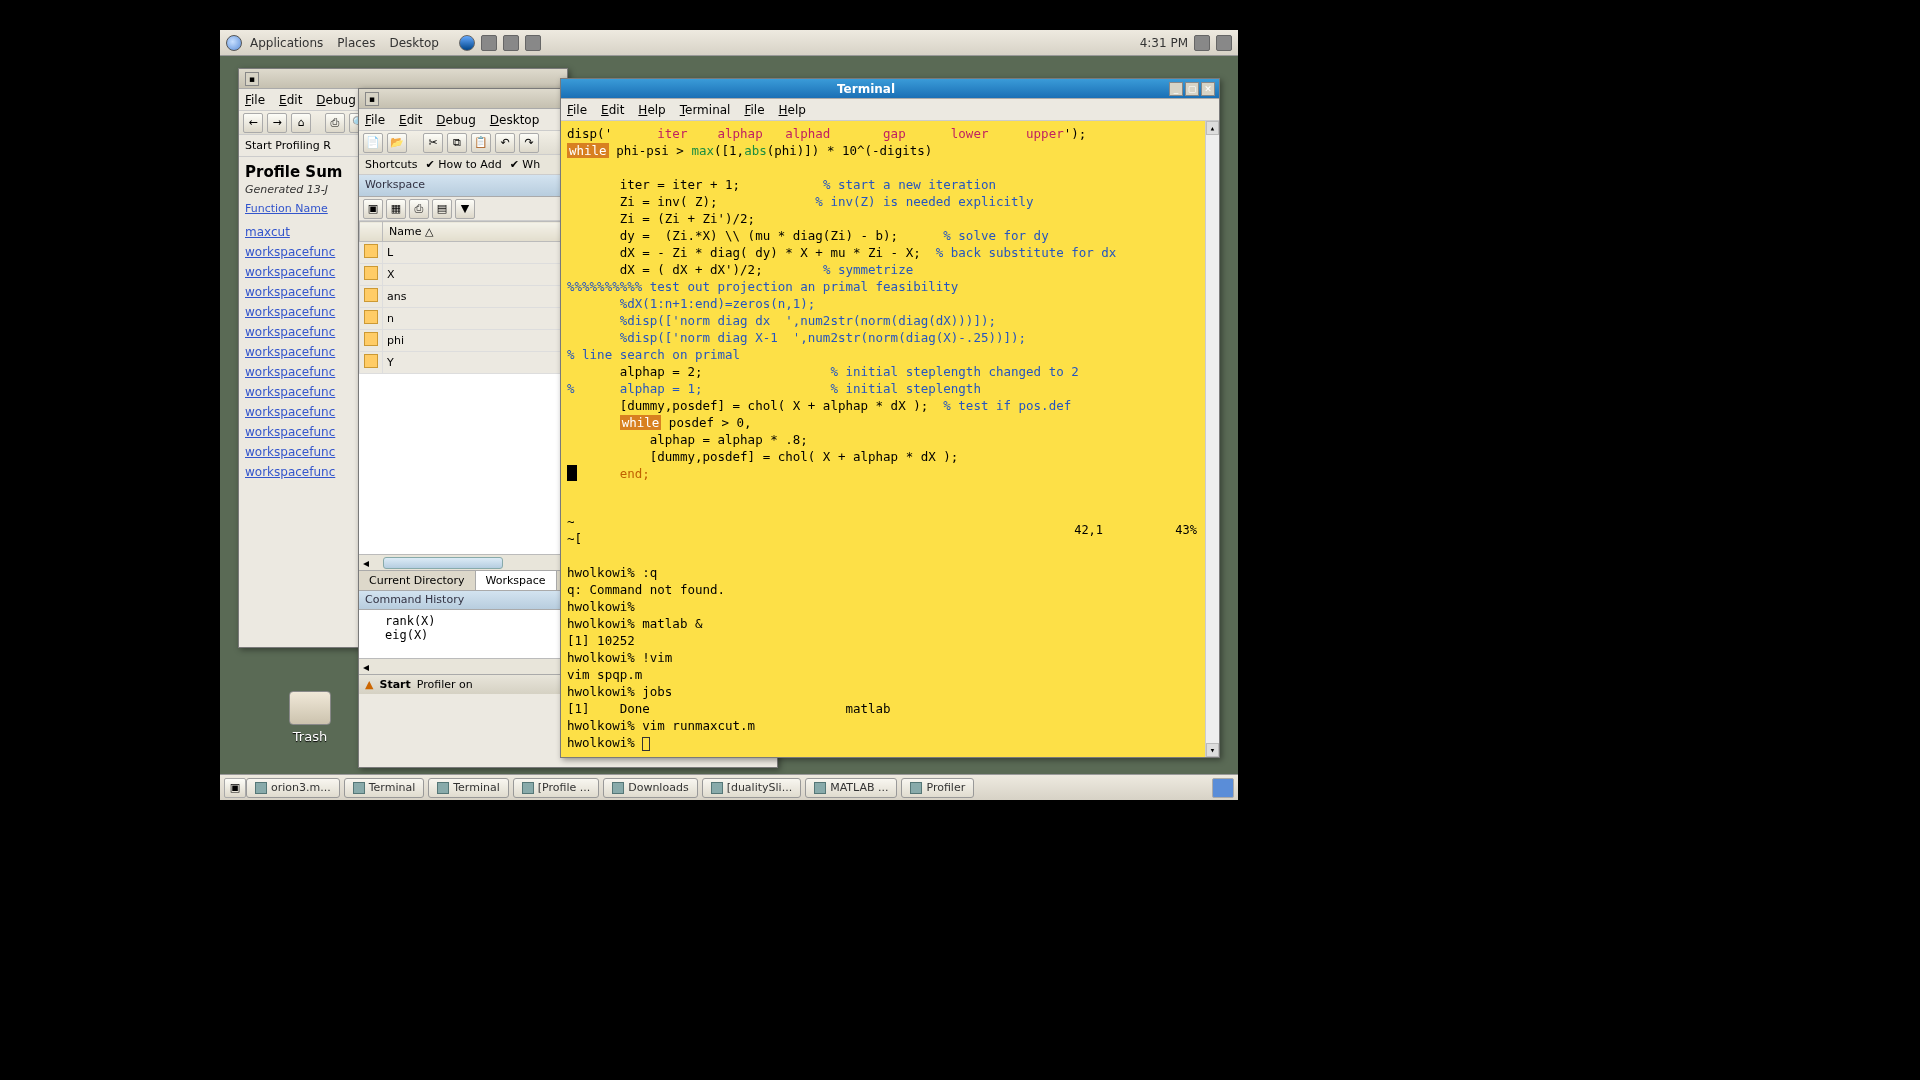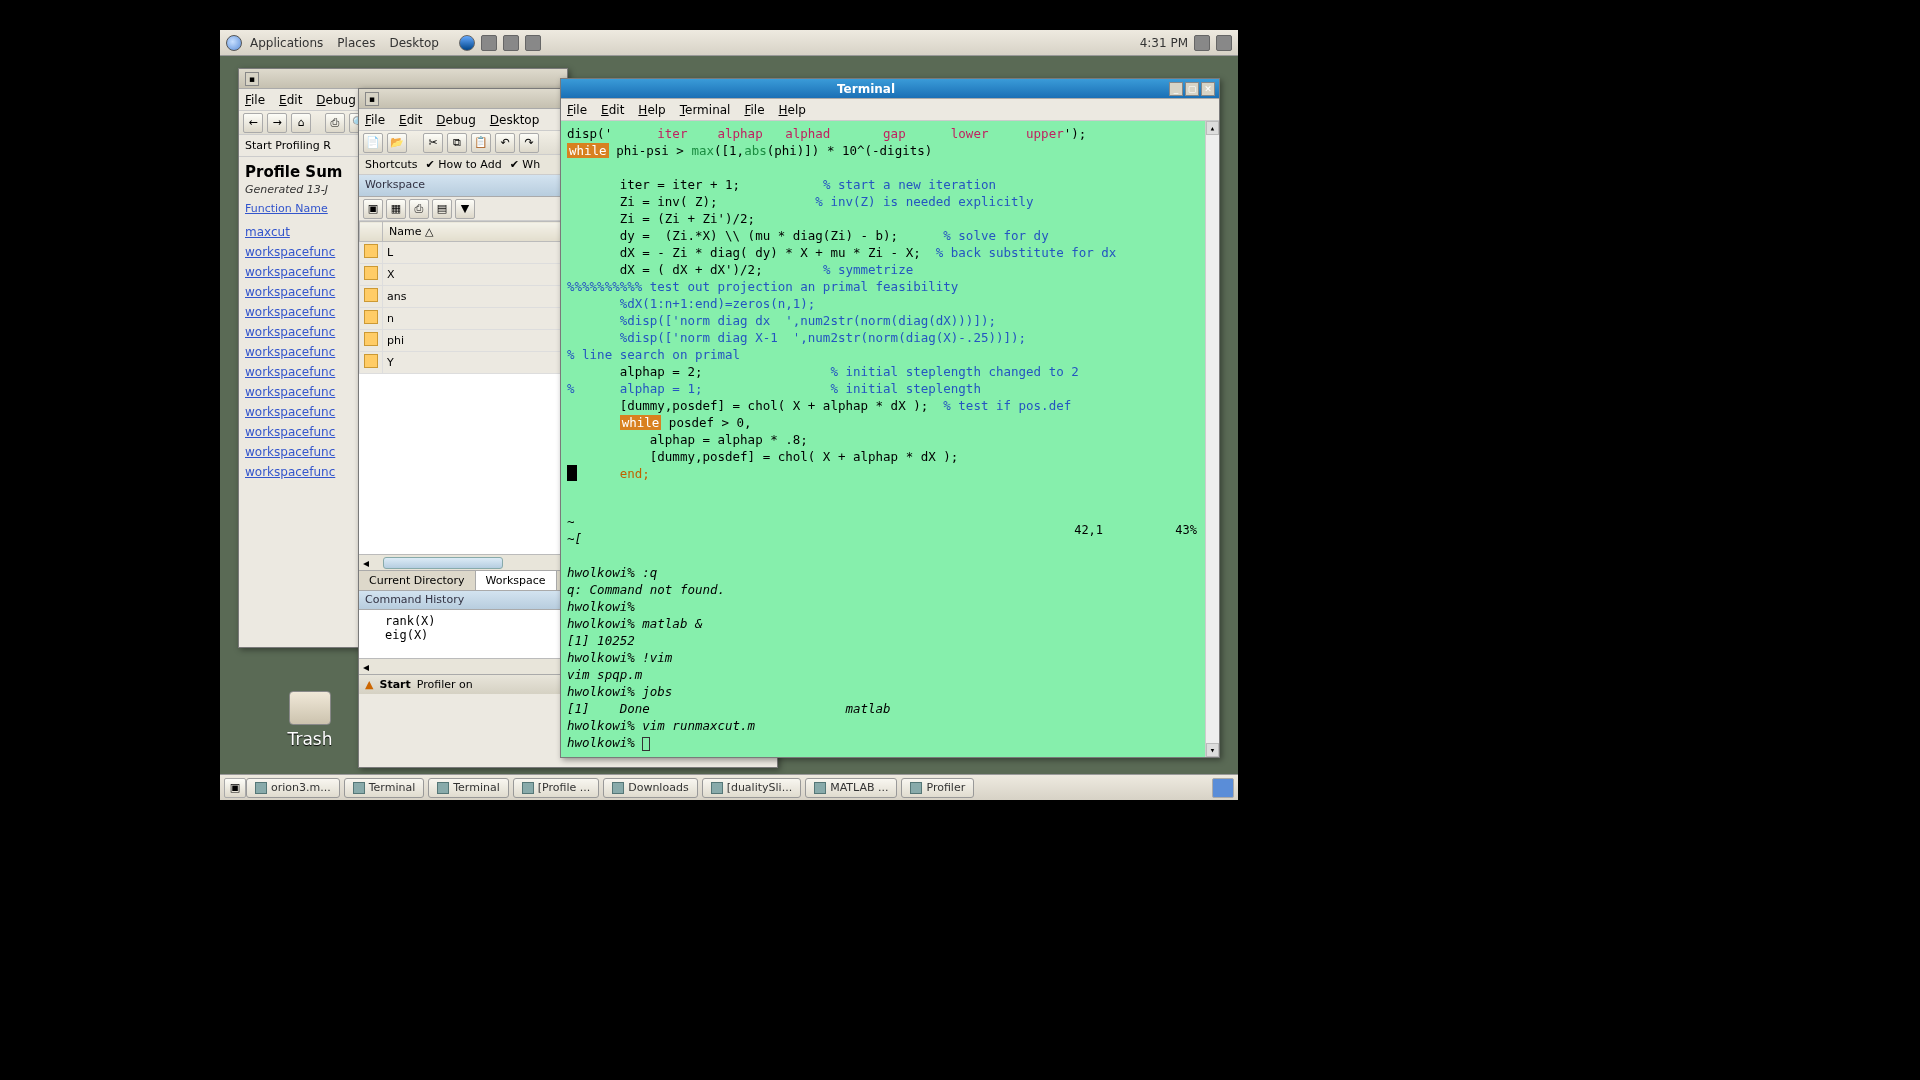--- a/index.html
+++ b/index.html
@@ -33,21 +33,21 @@
 .top-panel .tray-icon { width: 16px; height: 16px; margin-left: 6px; background:#888; border:1px solid #666; border-radius:2px; }
 .foot-icon { width:16px; height:16px; background: radial-gradient(circle at 40% 40%, #c8e0ff, #5a8dd8); border-radius:50%; border:1px solid #555; margin-right:8px; }
 
 
 .desktop-bg {
   position:absolute; left:0; top:26px; width:1018px; height:720px;
   background:#5a6a55;
 }
 .trash-icon { position:absolute; left:60px; top:635px; width:60px; text-align:center; }
 .trash-icon .folder { width:42px; height:34px; background:linear-gradient(#f0e8d8,#ccc3ae); border:1px solid #888; border-radius:4px; margin:0 auto; }
-.trash-icon .lbl { color:#fff; font-size:17px; margin-top:4px; text-shadow:0 1px 1px #000; }
+.trash-icon .lbl { color:#fff; font-size:13px; margin-top:4px; text-shadow:0 1px 1px #000; }
 
 
 .taskbar {
   position:absolute; left:0; bottom:0; width:1018px; height:26px;
   background:linear-gradient(#eeeae0,#d7d2c6);
   border-top:1px solid #999;
   display:flex; align-items:center; padding:0 4px;
 }
 .task-btn {
   height:20px; padding:0 8px; margin-right:4px;
@@ -117,36 +117,36 @@
 .matlab .ch-hdr { height:20px; background:linear-gradient(#d3e3f0,#b8cdde); font-size:11px; padding:2px 6px; border-top:1px solid #aaa; border-bottom:1px solid #aaa; color:#334; }
 .matlab .ch-body { background:#fff; font-family:monospace; font-size:12px; padding:4px 6px; height:48px; }
 .matlab .status { height:20px; background:linear-gradient(#e8e5da,#d5d1c3); border-top:1px solid #aaa; font-size:11px; padding:2px 6px; display:flex; align-items:center; gap:6px; }
 .matlab .scroll-stub { height:180px; background:#fff; }
 .matlab .hsb { height:16px; background:#e8e5da; border-top:1px solid #bbb; display:flex; align-items:center; }
 .matlab .hsb .thumb { width:120px; height:12px; background:linear-gradient(#dcebf6,#b5cde0); border:1px solid #8aa; border-radius:3px; margin-left:10px; }
 
 
 .terminal { left:340px; top:48px; width:660px; height:680px; }
 .terminal .term-body {
-  background:#86efac; font-family:"DejaVu Sans Mono","Liberation Mono",monospace;
+  background:#fde047; font-family:"DejaVu Sans Mono","Liberation Mono",monospace;
   font-size:12.5px; line-height:17px;
   padding:4px 6px; height:calc(100% - 42px);
   overflow:hidden; position:relative;
 }
 .term-body .vsb { position:absolute; right:0; top:0; width:14px; height:100%; background:#eee; border-left:1px solid #ccc; }
 .term-body .vsb .up,.term-body .vsb .dn { height:14px; background:#ddd; border:1px solid #bbb; text-align:center; font-size:9px; line-height:12px; }
 .term-body .vsb .dn { position:absolute; bottom:0; width:100%; }
 .kw { color:#c06000; }
 .hl { background:#d88020; color:#fff; padding:0 2px; }
 .str { color:#c02060; }
 .cm { color:#2455c0; }
 .fn { color:#1a8c40; }
 .codeblock { white-space:pre; }
 .statusline { position:absolute; bottom:218px; right:22px; font-family:monospace; font-size:12px; }
-.shellblock { position:absolute; bottom:6px; left:6px; right:20px; white-space:pre; font-family:monospace; font-size:12.5px; line-height:17px;font-style:italic; }
+.shellblock { position:absolute; bottom:6px; left:6px; right:20px; white-space:pre; font-family:monospace; font-size:12.5px; line-height:17px; }
 .cursor { display:inline-block; width:8px; height:14px; border:1px solid #333; vertical-align:middle; }
 .blackcursor { position:absolute; left:0px; width:10px; height:16px; background:#000; }
 </style>
 </head>
 <body>
 
 <div class="stage">
 
   <div class="top-panel">
     <div class="foot-icon"></div>

